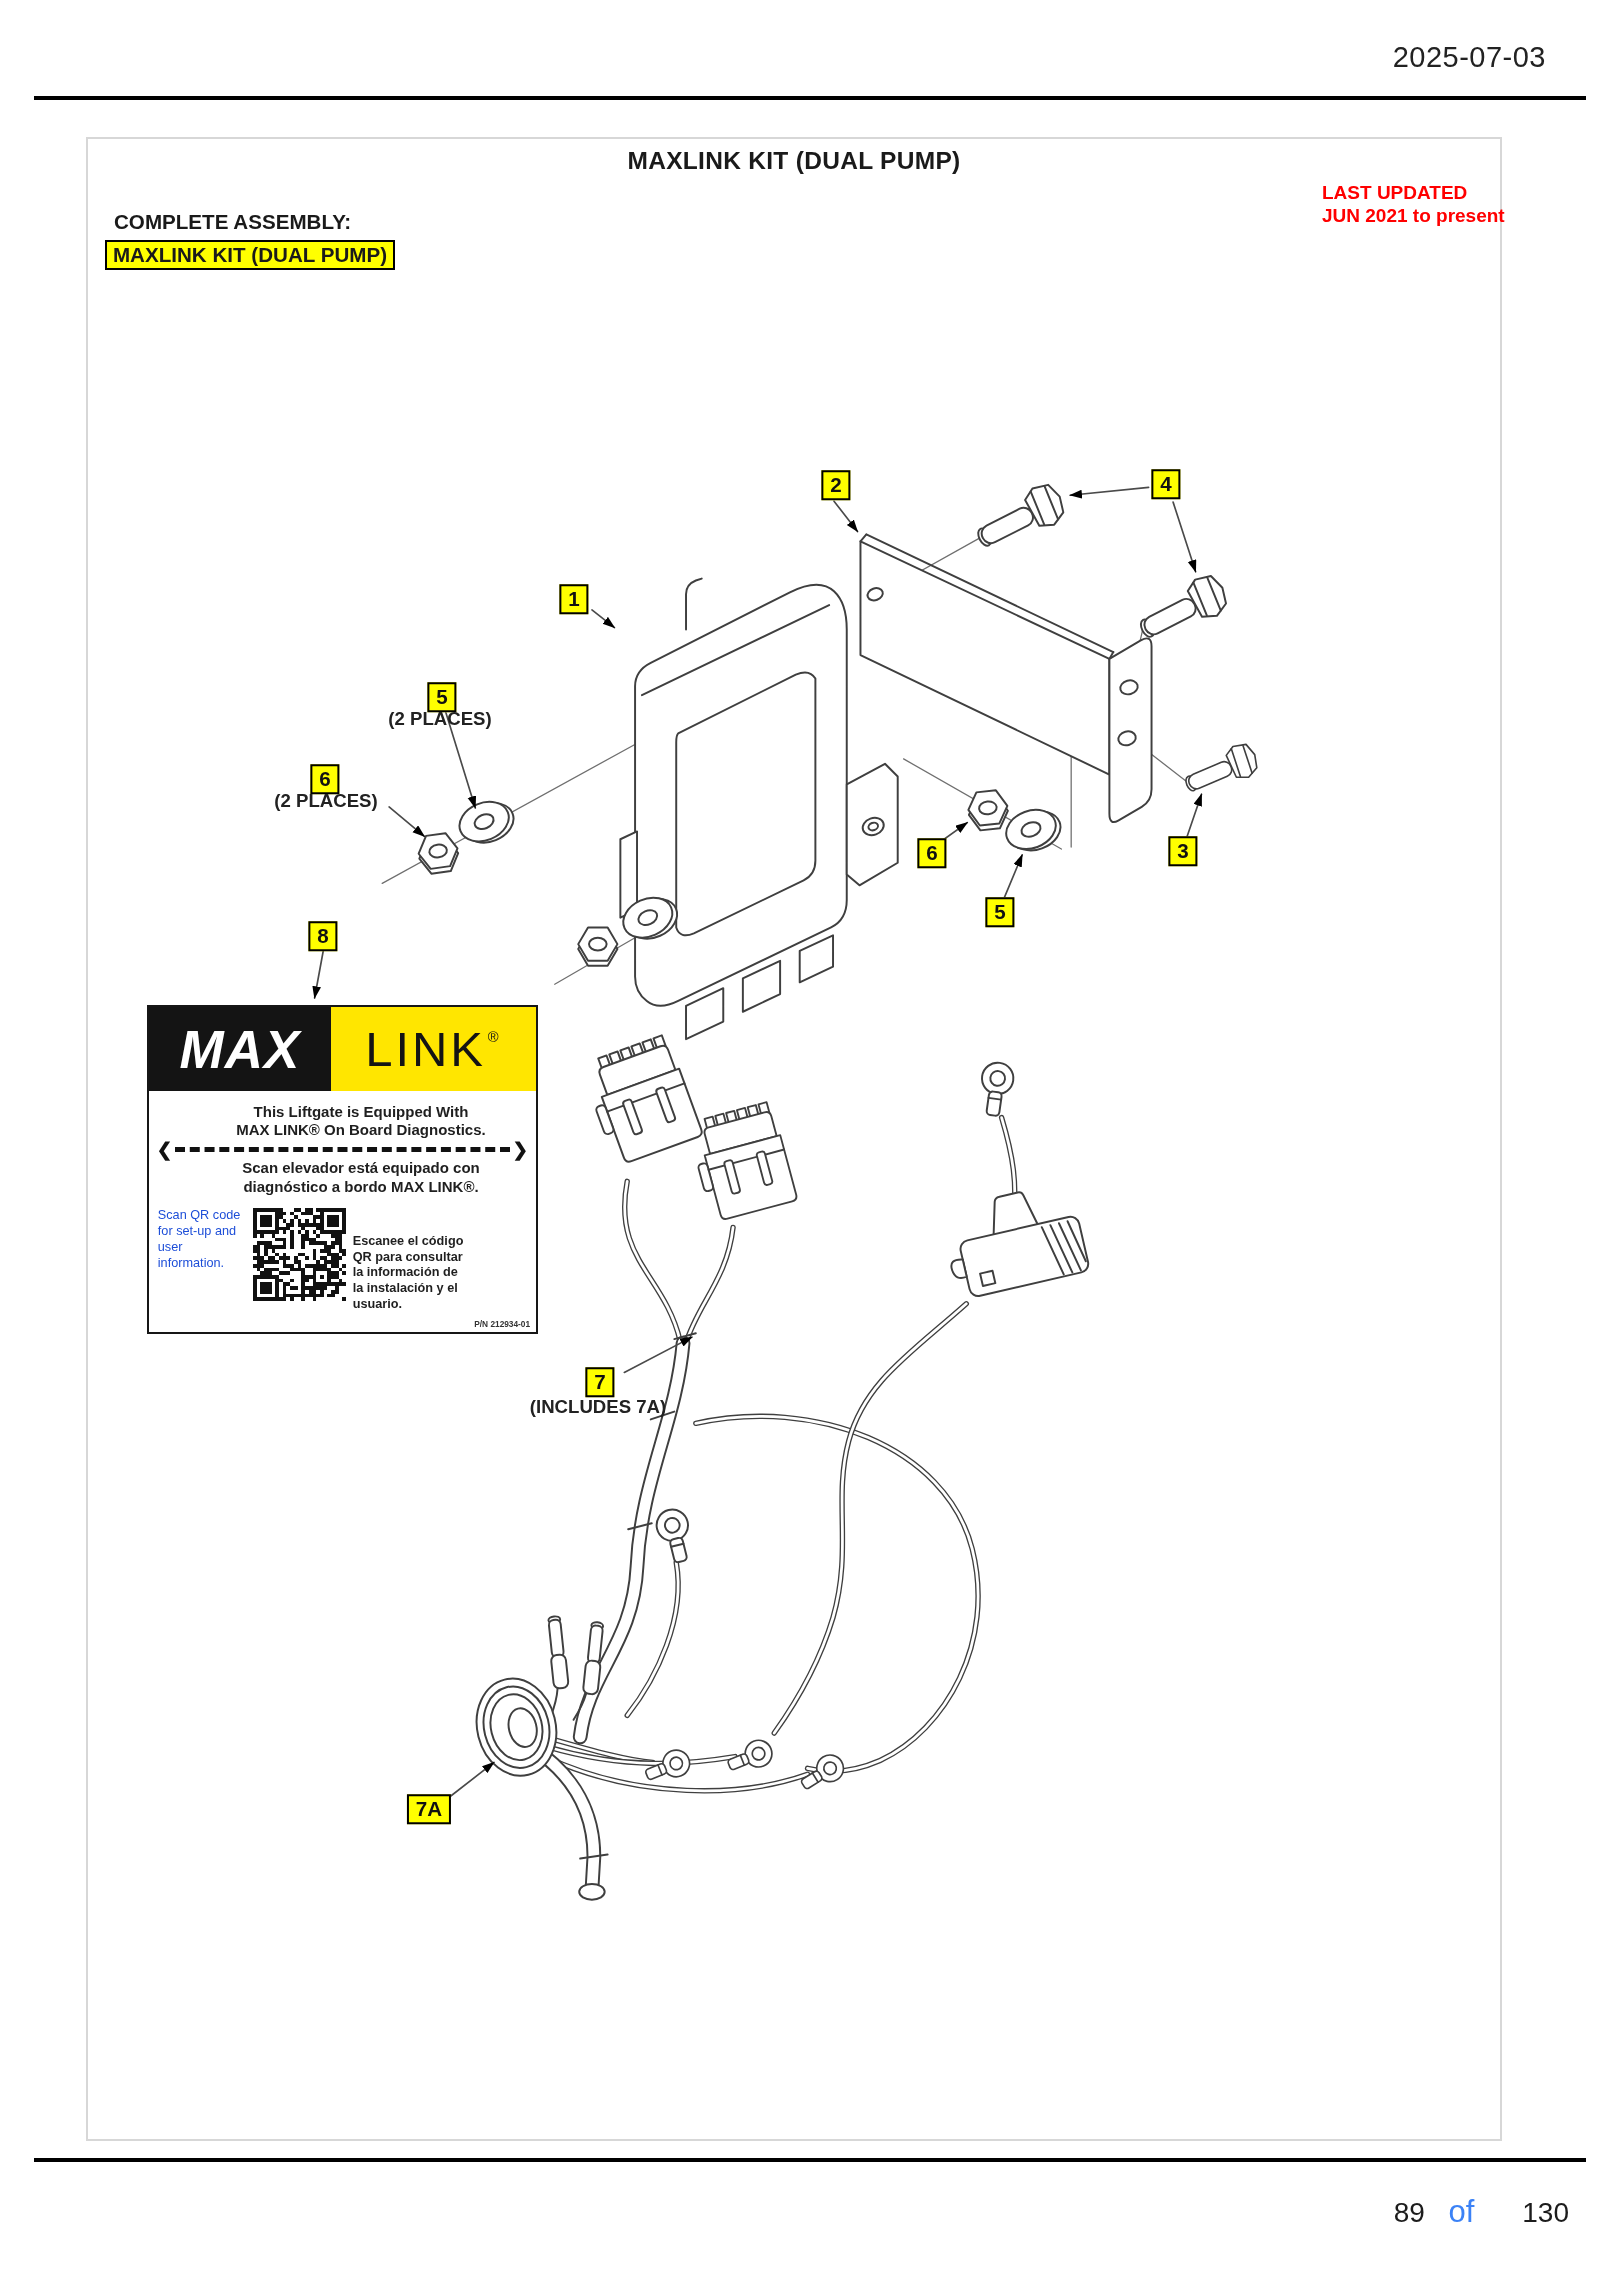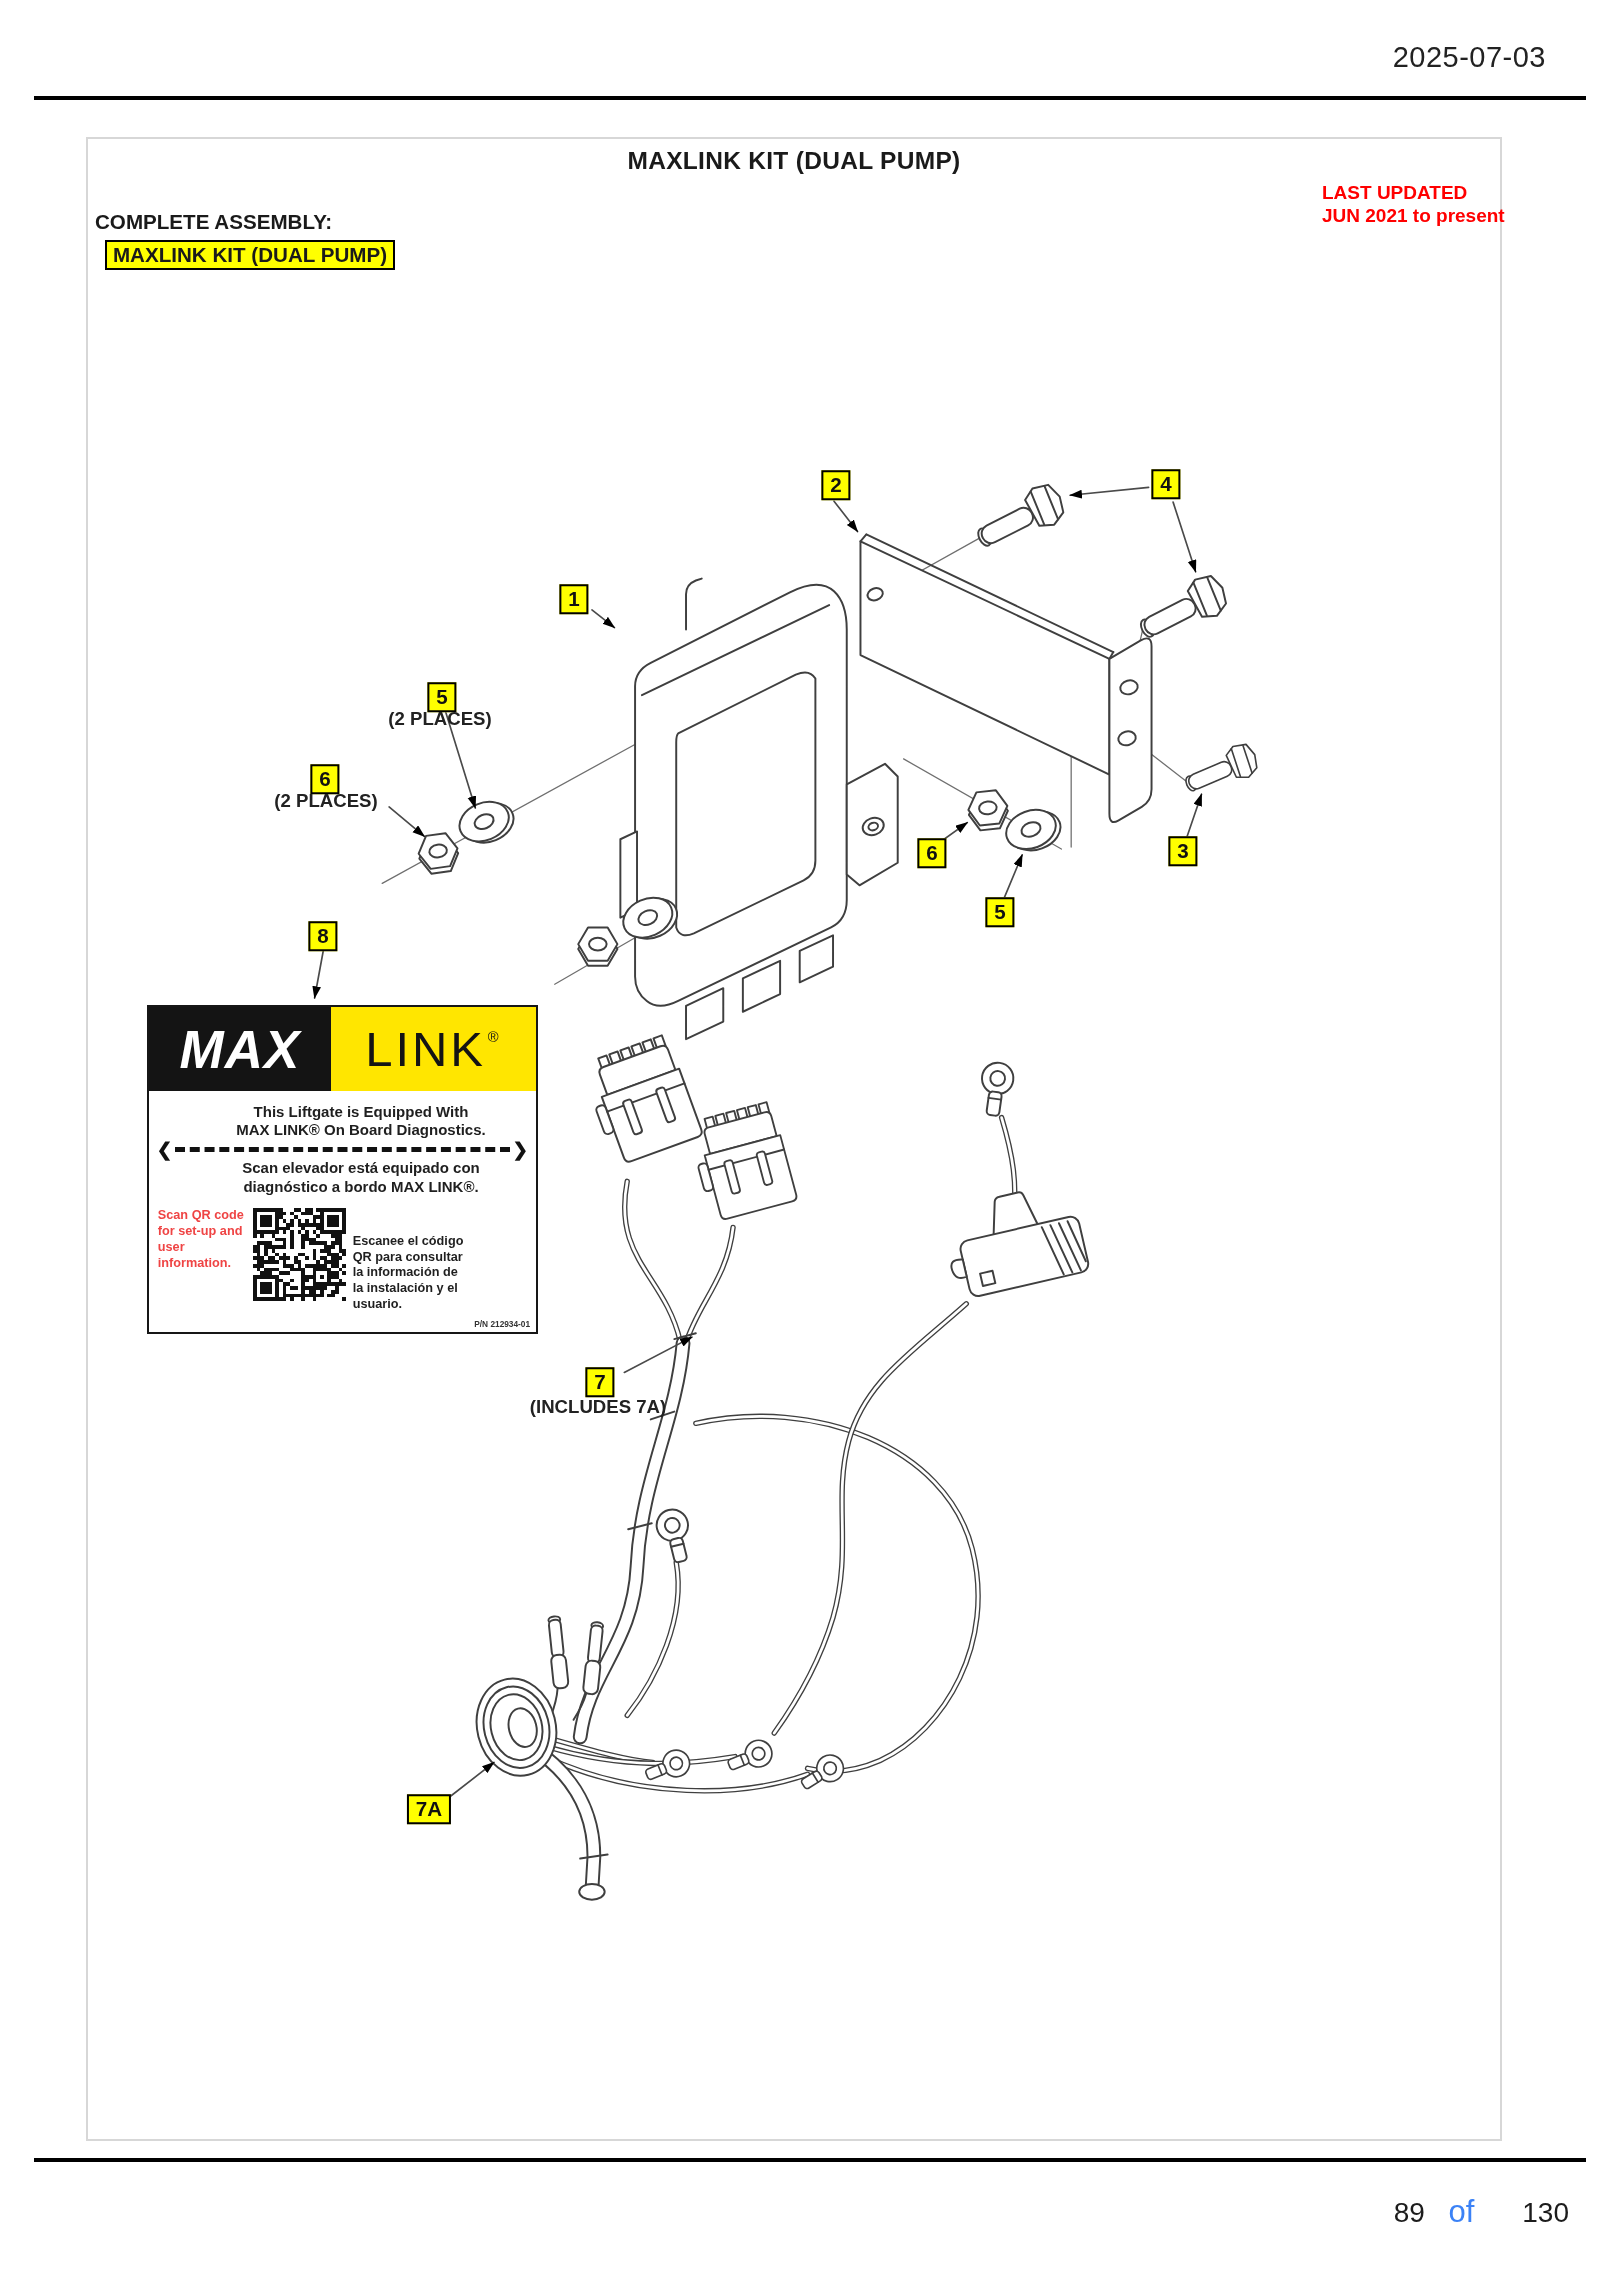--- a/index.html
+++ b/index.html
@@ -11,21 +11,21 @@
   .rule-top{top:96px;}
   .rule-bottom{top:2158px;}
 
   .diagram-box{position:absolute;left:86px;top:137px;width:1412px;height:2000px;
                border:2.9px solid #d7d7d7;background:#fff;}
 
   .page-title{position:absolute;left:86px;top:147px;width:1416px;text-align:center;
               font-size:24.5px;font-weight:bold;letter-spacing:0.3px;}
   .last-updated{position:absolute;left:1322px;top:182px;font-size:19px;font-weight:bold;
                 color:#ff0000;line-height:22.5px;white-space:nowrap;}
-  .complete-assembly{position:absolute;left:95px;top:210px;font-size:20.6px;font-weight:bold;}
+  .complete-assembly{position:absolute;left:114px;top:210px;font-size:20.6px;font-weight:bold;}
   .assembly-highlight{position:absolute;left:105px;top:240px;background:#ffff00;
                       border:2.9px solid #000;padding:1px 5.9px;font-size:20.6px;font-weight:bold;white-space:nowrap;}
 
   svg.art{position:absolute;left:0;top:0;width:1620px;height:2293px;
           fill:#fff;stroke:#3f3f3f;stroke-width:2;stroke-linejoin:round;stroke-linecap:round;}
   svg.art .nf{fill:none;}
   svg.art .ldr{fill:none;stroke:#4a4a4a;stroke-width:1.7;}
   svg.art .axis{fill:none;stroke:#6f6f6f;stroke-width:1.3;}
   svg.art .cabO{fill:none;stroke:#3f3f3f;stroke-width:15;}
   svg.art .cabI{fill:none;stroke:#fff;stroke-width:11;}
@@ -44,21 +44,21 @@
           font-size:53px;font-weight:900;font-style:italic;letter-spacing:1px;}
   .ml-link{flex:1;background:#ffe600;color:#141414;display:flex;align-items:center;justify-content:center;
            font-size:49px;font-weight:500;letter-spacing:2.9px;text-align:right;}
   .ml-link sup{font-size:14.7px;margin-left:2px;transform:translateY(-11.8px);}
   .ml-en,.ml-es{text-align:center;font-size:15px;font-weight:bold;line-height:18.6px;color:#1f1f1f;padding-left:37px;}
   .ml-en{margin-top:11.8px;}
   .ml-arrowline{display:flex;align-items:center;margin:2.9px 7.8px;}
   .ml-arrowline .ah{font-size:18.6px;font-weight:bold;line-height:13.7px;color:#111;}
   .ml-arrowline .dash{flex:1;height:0;border-top:5.9px dashed #111;margin:0 2.9px;}
   .ml-bottom{display:flex;margin-top:11.8px;padding:0 8.8px;}
-  .ml-scan{width:93px;font-size:12.7px;font-weight:bold;line-height:15.7px;color:#ef4444;}
+  .ml-scan{width:93px;font-size:12.7px;font-weight:normal;line-height:15.7px;color:#1d4ed8;}
   .ml-qr{width:93px;height:93px;margin-left:2px;}
   .ml-esc{flex:1;font-size:12.7px;font-weight:bold;line-height:15.7px;color:#1f1f1f;
           padding-left:6.9px;padding-top:25.5px;}
   .ml-pn{position:absolute;right:5.9px;bottom:2.9px;font-size:8.3px;font-weight:bold;color:#333;padding-left:20px;}
 
   .footer{position:absolute;top:2194px;right:51px;display:flex;align-items:baseline;font-size:28px;}
   .footer .pg{color:#1c1c1c;margin-left:44px;}
   .footer .of{color:#3b82f6;margin:0 23.5px 0 23.5px;font-size:31px;}
   .footer .tot{color:#1c1c1c;margin-left:24.5px;}
 </style>

